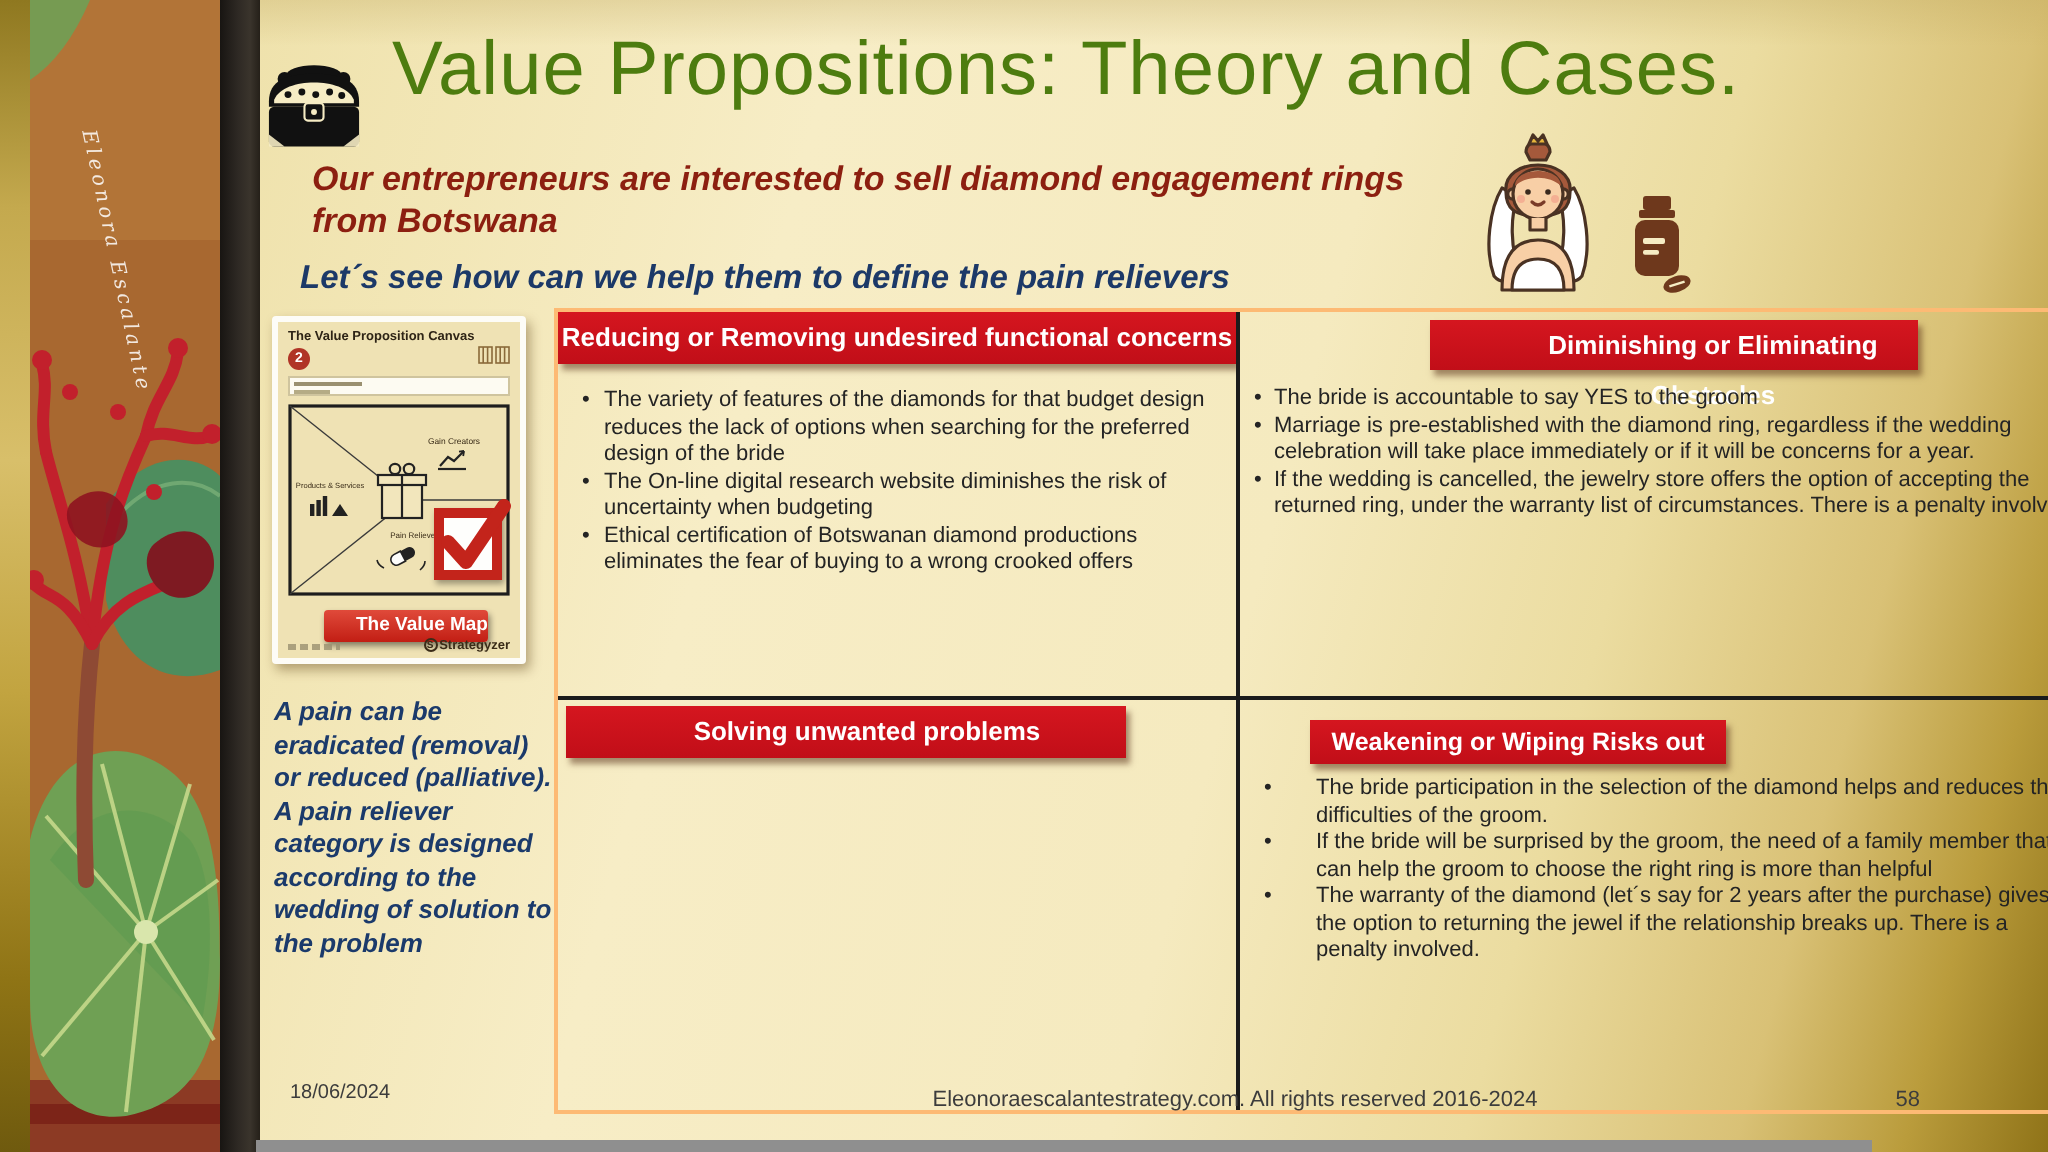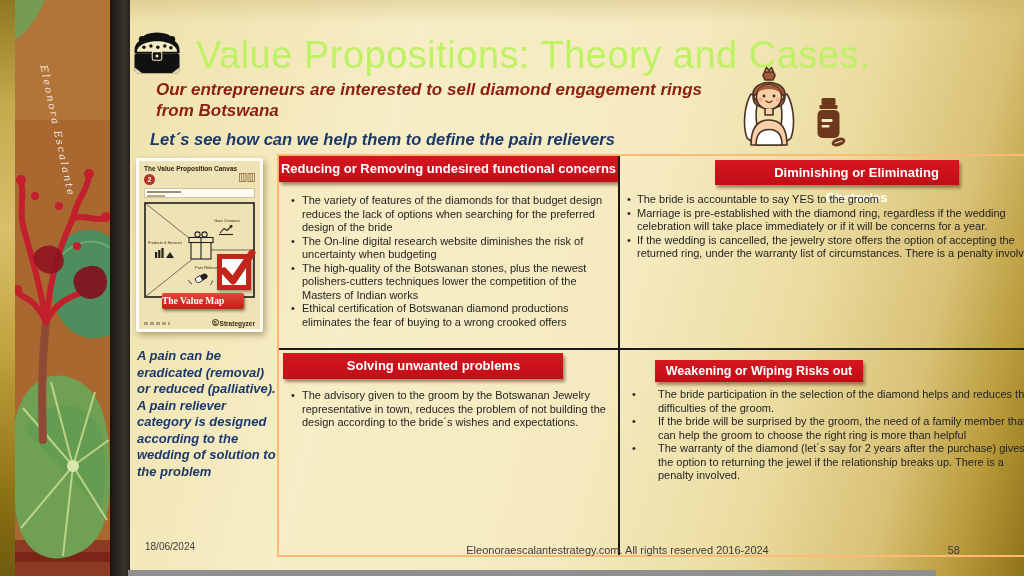--- a/index.html
+++ b/index.html
@@ -22,22 +22,22 @@
   
   .slide { position:absolute; left:130px; top:0; width:894px; height:576px;
     background:
       linear-gradient(to bottom, rgba(190,165,90,0.30) 0%, rgba(255,252,235,0) 4%),
       linear-gradient(105deg,#EFE2AC 0%,#F7EDC6 28%,#F5EABF 55%,#EBDCA0 72%,#D9C176 85%,#BA9C3C 93%,#8F7318 100%);
   }
   .bottom-gray { position:absolute; left:128px; bottom:0; width:808px; height:6px; background:#8F8F8F; }
 
   
   .chest { position:absolute; left:131px; top:29px; width:52px; height:47px; }
-  .page-title { position:absolute; left:196px; top:34px; width:800px;
-    font-size:38px; color:#bef264; letter-spacing:0.5px; white-space:nowrap; }
+  .page-title { position:absolute; left:196px; top:14px; width:800px;
+    font-size:38px; color:#4d7c0f; letter-spacing:0.5px; white-space:nowrap; }
   .subtitle { position:absolute; left:156px; top:79px; width:552px;
     font-size:17px; line-height:21px; font-weight:bold; font-style:italic; color:#8C1F10; }
   .lead { position:absolute; left:150px; top:130px; width:620px;
     font-size:16.5px; font-weight:bold; font-style:italic; color:#1C3968; }
 
   .bride-icon { position:absolute; left:737px; top:66px; width:64px; height:80px; }
   .pill-bottle-icon { position:absolute; left:812px; top:97px; width:35px; height:50px; }
   .badge { position:absolute; left:848px; top:85px; width:148px; height:59px;
     background:#EE0202; border-radius:2px; color:#fff; font-weight:bold;
     font-size:20px; line-height:26px; text-align:center; padding-top:4px;
@@ -52,23 +52,23 @@
   .vpc-badge { position:absolute; left:5px; top:13px; width:11px; height:11px; border-radius:50%;
     background:#B03426; color:#fff; font-size:7px; font-weight:bold; text-align:center; line-height:11px; }
   .vpc-field { position:absolute; left:5px; top:27px; width:111px; height:10px; background:#FDFBF2;
     border:0.5px solid #CFC49E; }
   .vpc-field::before { content:""; position:absolute; left:2px; top:2px; width:34px; height:1.5px; background:#9A9070; }
   .vpc-field::after  { content:""; position:absolute; left:2px; top:6px; width:18px; height:1.5px; background:#B5AB85; }
   .vpc-square { position:absolute; left:5px; top:41px; width:111px; height:96px; }
   .vpc-check { position:absolute; right:4px; bottom:8px; width:34px; height:36px;
     background:#FEFEFC; border:5px solid #C3241B; box-shadow:1px 2px 3px rgba(0,0,0,0.35); }
   .vpc-check svg { overflow:visible; position:absolute; left:-2px; top:-4px; }
-  .vpc-ribbon { position:absolute; left:23px; top:132px; width:82px; height:16px;
+  .vpc-ribbon { position:absolute; left:23px; top:144px; width:82px; height:16px;
     background:linear-gradient(180deg,#E04A3A,#C21E14); color:#fff; font-size:9.5px; font-weight:bold;
-    text-align:left; line-height:16px; border-radius:2px; box-shadow:1px 2px 3px rgba(0,0,0,0.45);font-family:Liberation Serif, serif; }
+    text-align:right; line-height:16px; border-radius:2px; box-shadow:1px 2px 3px rgba(0,0,0,0.45); }
   .vpc-brand { position:absolute; right:5px; bottom:3px; font-size:6.5px; font-weight:bold; color:#3A2C18; }
   .vpc-brand .s-circle { display:inline-block; width:7px; height:7px; border:0.8px solid #3A2C18; border-radius:50%;
     font-size:5px; line-height:7px; text-align:center; margin-right:1px; vertical-align:0.5px; }
   .vpc-smallprint { position:absolute; left:5px; bottom:4px; width:26px; height:3px;
     background:repeating-linear-gradient(to right,#9A9070 0 4px,transparent 4px 6px); opacity:.8; }
 
   
   .side-note { position:absolute; left:137px; top:348px; width:140px;
     font-size:13px; line-height:16.5px; font-weight:bold; font-style:italic; color:#1B3A6B; }
 
@@ -295,39 +295,35 @@
 
   <div class="pr-table">
     <div class="div-v"></div>
     <div class="div-h"></div>
 
     <div class="cell tl">
       <div class="cell-header hdr-tl">Reducing or Removing undesired functional concerns</div>
       <ul class="bullets">
           <li>The variety of features of the diamonds for that budget design reduces the lack of options when searching for the preferred design of the bride</li>
           <li>The On-line digital research website diminishes the risk of uncertainty when budgeting</li>
-          <li>The high-quality of the Botswanan stones, plus the newest polishers-cutters techniques lower the competition of the Masters of Indian works</li>
           <li>Ethical certification of Botswanan diamond productions eliminates the fear of buying to a wrong crooked offers</li>
         </ul>
     </div>
 
     <div class="cell tr">
       <div class="cell-header hdr-tr">Diminishing or Eliminating Obstacles</div>
       <ul class="bullets">
           <li>The bride is accountable to say YES to the groom</li>
           <li>Marriage is pre-established with the diamond ring, regardless if the wedding celebration will take place immediately or if it will be concerns for a year.</li>
           <li>If the wedding is cancelled, the jewelry store offers the option of accepting the returned ring, under the warranty list of circumstances. There is a penalty involved</li>
         </ul>
     </div>
 
     <div class="cell bl">
       <div class="cell-header hdr-bl">Solving unwanted problems</div>
-      <ul class="bullets">
-          <li>The advisory given to the groom by the Botswanan Jewelry representative in town, reduces the problem of not building the design according to the bride´s wishes and expectations.</li>
-        </ul>
     </div>
 
     <div class="cell br">
       <div class="cell-header hdr-br">Weakening or Wiping Risks out</div>
       <ul class="bullets">
           <li>The bride participation in the selection of the diamond helps and reduces the difficulties of the groom.</li>
           <li>If the bride will be surprised by the groom, the need of a family member that can help the groom to choose the right ring is more than helpful</li>
           <li>The warranty of the diamond (let´s say for 2 years after the purchase) gives the option to returning the jewel if the relationship breaks up. There is a penalty involved.</li>
         </ul>
     </div>

